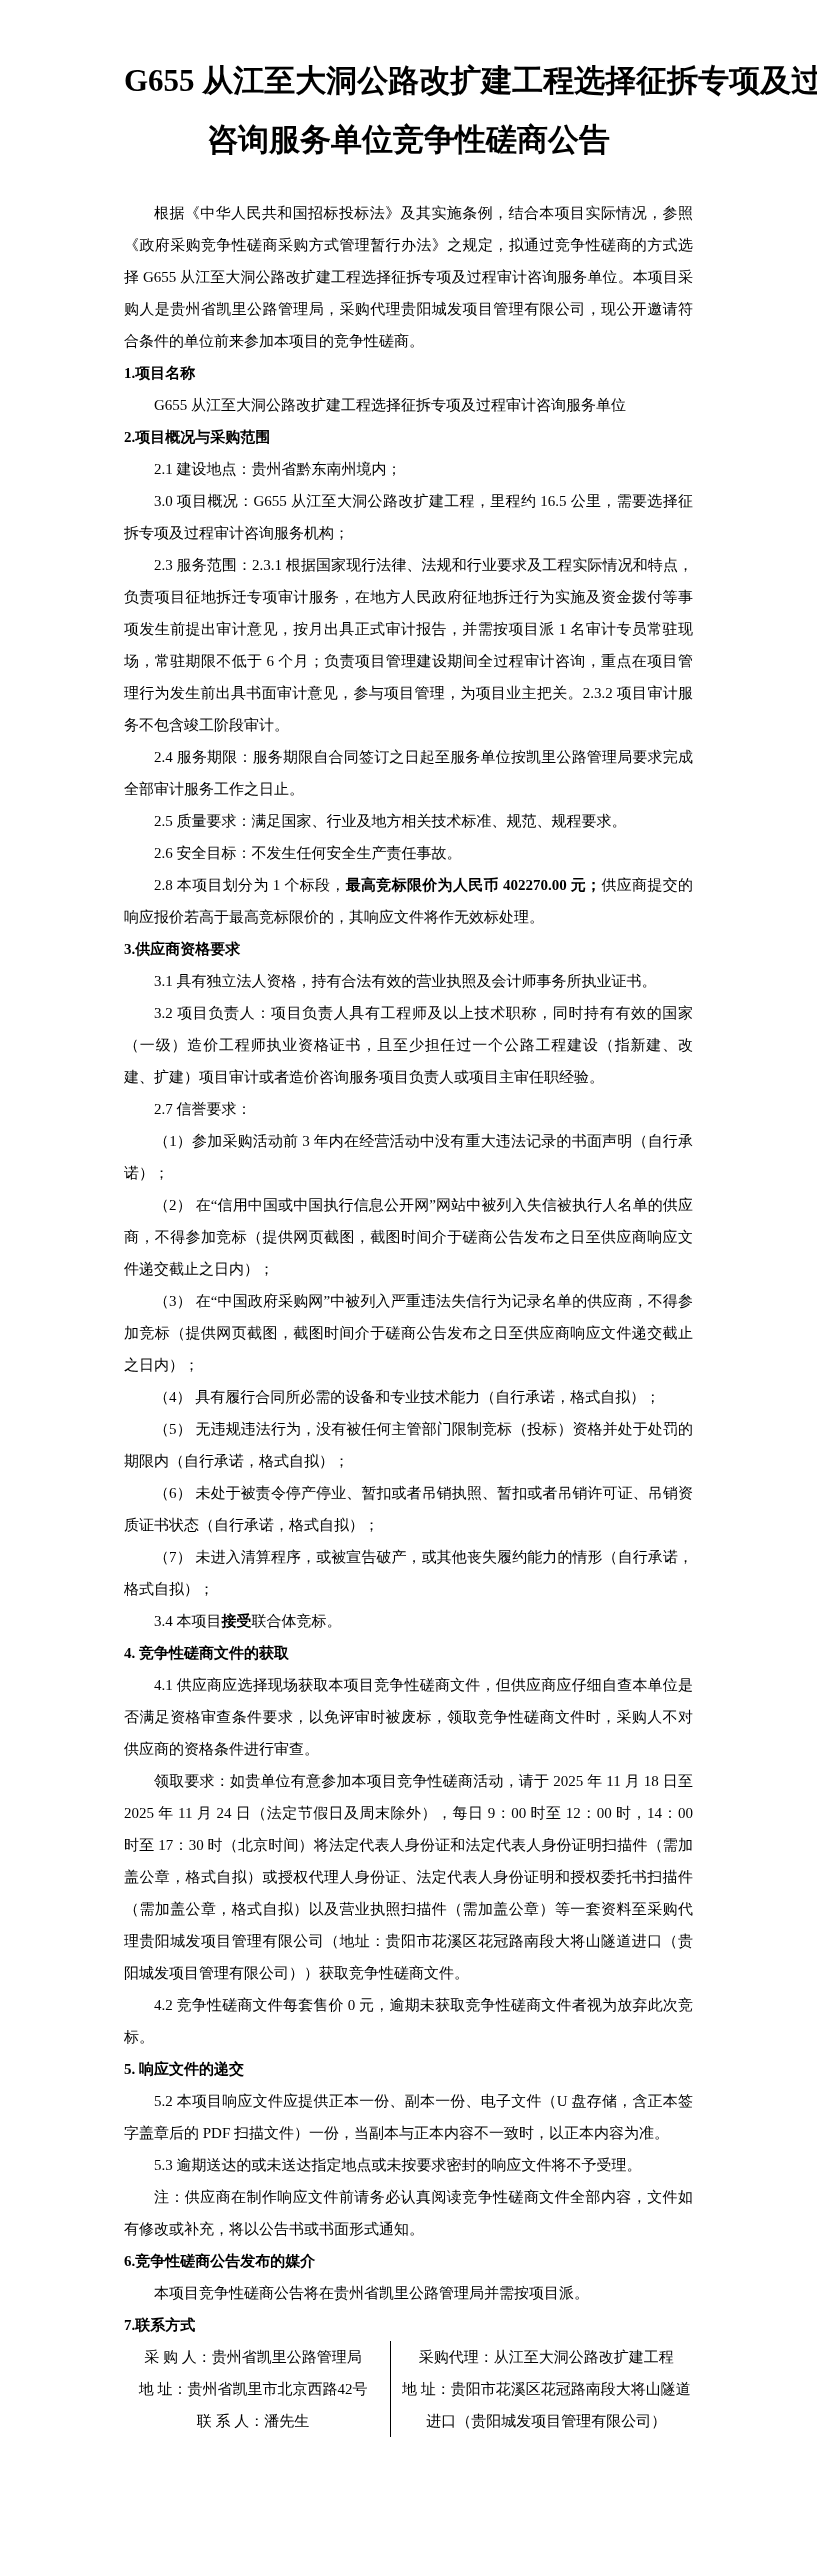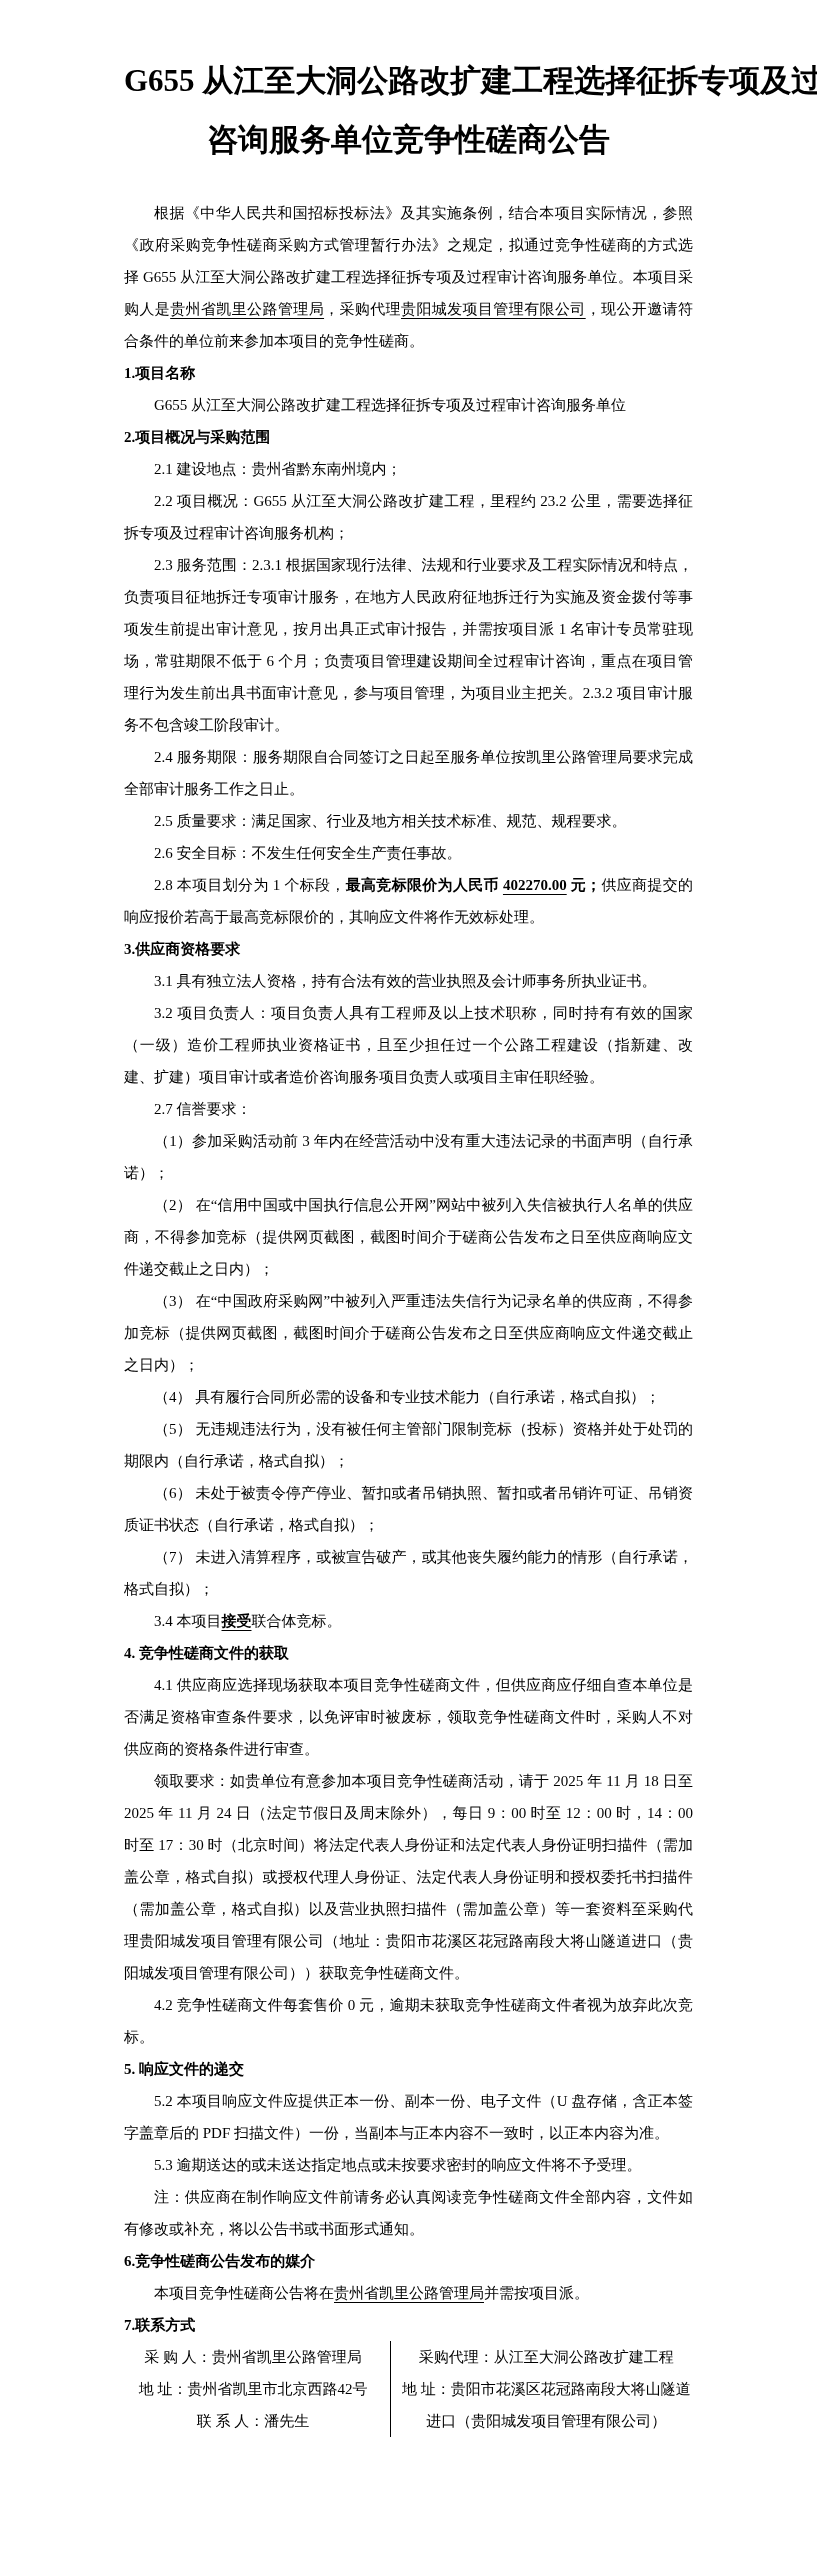--- a/index.html
+++ b/index.html
@@ -26,21 +26,21 @@
   }
   .title div { white-space: nowrap; }
   .doc p {
     margin: 0;
     line-height: 32px;
     text-align: justify;
   }
   .para { text-indent: 2em; }
   .heading { font-weight: bold; text-indent: 0; }
   .b { font-weight: bold; }
-  .u { text-decoration: underline; text-underline-offset: 3.6px; }
+  .u { text-underline-offset: 3.6px; }
   .contact {
     display: flex;
     align-items: stretch;
     width: 100%;
   }
   .col-left {
     width: 47%;
     box-sizing: border-box;
     border-right: 1px solid #000000;
     padding-right: 8.2px;
@@ -64,21 +64,21 @@
   <h1 class="title">
     <div>G655 从江至大洞公路改扩建工程选择征拆专项及过程审计</div>
     <div>咨询服务单位竞争性磋商公告</div>
   </h1>
   <div class="doc">
       <p class="para"><span>根据《中华人民共和国招标投标法》及其实施条例，结合本项目实际情况，参照《政府采购竞争性磋商采购方式管理暂行办法》之规定，拟通过竞争性磋商的方式选择 G655 从江至大洞公路改扩建工程选择征拆专项及过程审计咨询服务单位。本项目采购人是</span><span class="u">贵州省凯里公路管理局</span><span>，采购代理</span><span class="u">贵阳城发项目管理有限公司</span><span>，现公开邀请符合条件的单位前来参加本项目的竞争性磋商。</span></p>
       <p class="heading"><span>1.项目名称</span></p>
       <p class="para"><span>G655 从江至大洞公路改扩建工程选择征拆专项及过程审计咨询服务单位</span></p>
       <p class="heading"><span>2.项目概况与采购范围</span></p>
       <p class="para"><span>2.1 建设地点：贵州省黔东南州境内；</span></p>
-      <p class="para"><span>2.2 项目概况：G655 从江至大洞公路改扩建工程，里程约 23.2 公里，需要选择征拆专项及过程审计咨询服务机构；</span></p>
+      <p class="para"><span>3.0 项目概况：G655 从江至大洞公路改扩建工程，里程约 16.5 公里，需要选择征拆专项及过程审计咨询服务机构；</span></p>
       <p class="para"><span>2.3 服务范围：2.3.1 根据国家现行法律、法规和行业要求及工程实际情况和特点，负责项目征地拆迁专项审计服务，在地方人民政府征地拆迁行为实施及资金拨付等事项发生前提出审计意见，按月出具正式审计报告，并需按项目派 1 名审计专员常驻现场，常驻期限不低于 6 个月；负责项目管理建设期间全过程审计咨询，重点在项目管理行为发生前出具书面审计意见，参与项目管理，为项目业主把关。2.3.2 项目审计服务不包含竣工阶段审计。</span></p>
       <p class="para"><span>2.4 服务期限：服务期限自合同签订之日起至服务单位按凯里公路管理局要求完成全部审计服务工作之日止。</span></p>
       <p class="para"><span>2.5 质量要求：满足国家、行业及地方相关技术标准、规范、规程要求。</span></p>
       <p class="para"><span>2.6 安全目标：不发生任何安全生产责任事故。</span></p>
       <p class="para"><span>2.8 本项目划分为 1 个标段，</span><span class="b">最高竞标限价为人民币 </span><span class="b u">402270.00</span><span class="b"> 元；</span><span>供应商提交的响应报价若高于最高竞标限价的，其响应文件将作无效标处理。</span></p>
       <p class="heading"><span>3.供应商资格要求</span></p>
       <p class="para"><span>3.1 具有独立法人资格，持有合法有效的营业执照及会计师事务所执业证书。</span></p>
       <p class="para"><span>3.2 项目负责人：项目负责人具有工程师及以上技术职称，同时持有有效的国家（一级）造价工程师执业资格证书，且至少担任过一个公路工程建设（指新建、改建、扩建）项目审计或者造价咨询服务项目负责人或项目主审任职经验。</span></p>
       <p class="para"><span>2.7 信誉要求：</span></p>
       <p class="para"><span>（1）参加采购活动前 3 年内在经营活动中没有重大违法记录的书面声明（自行承诺）；</span></p>

